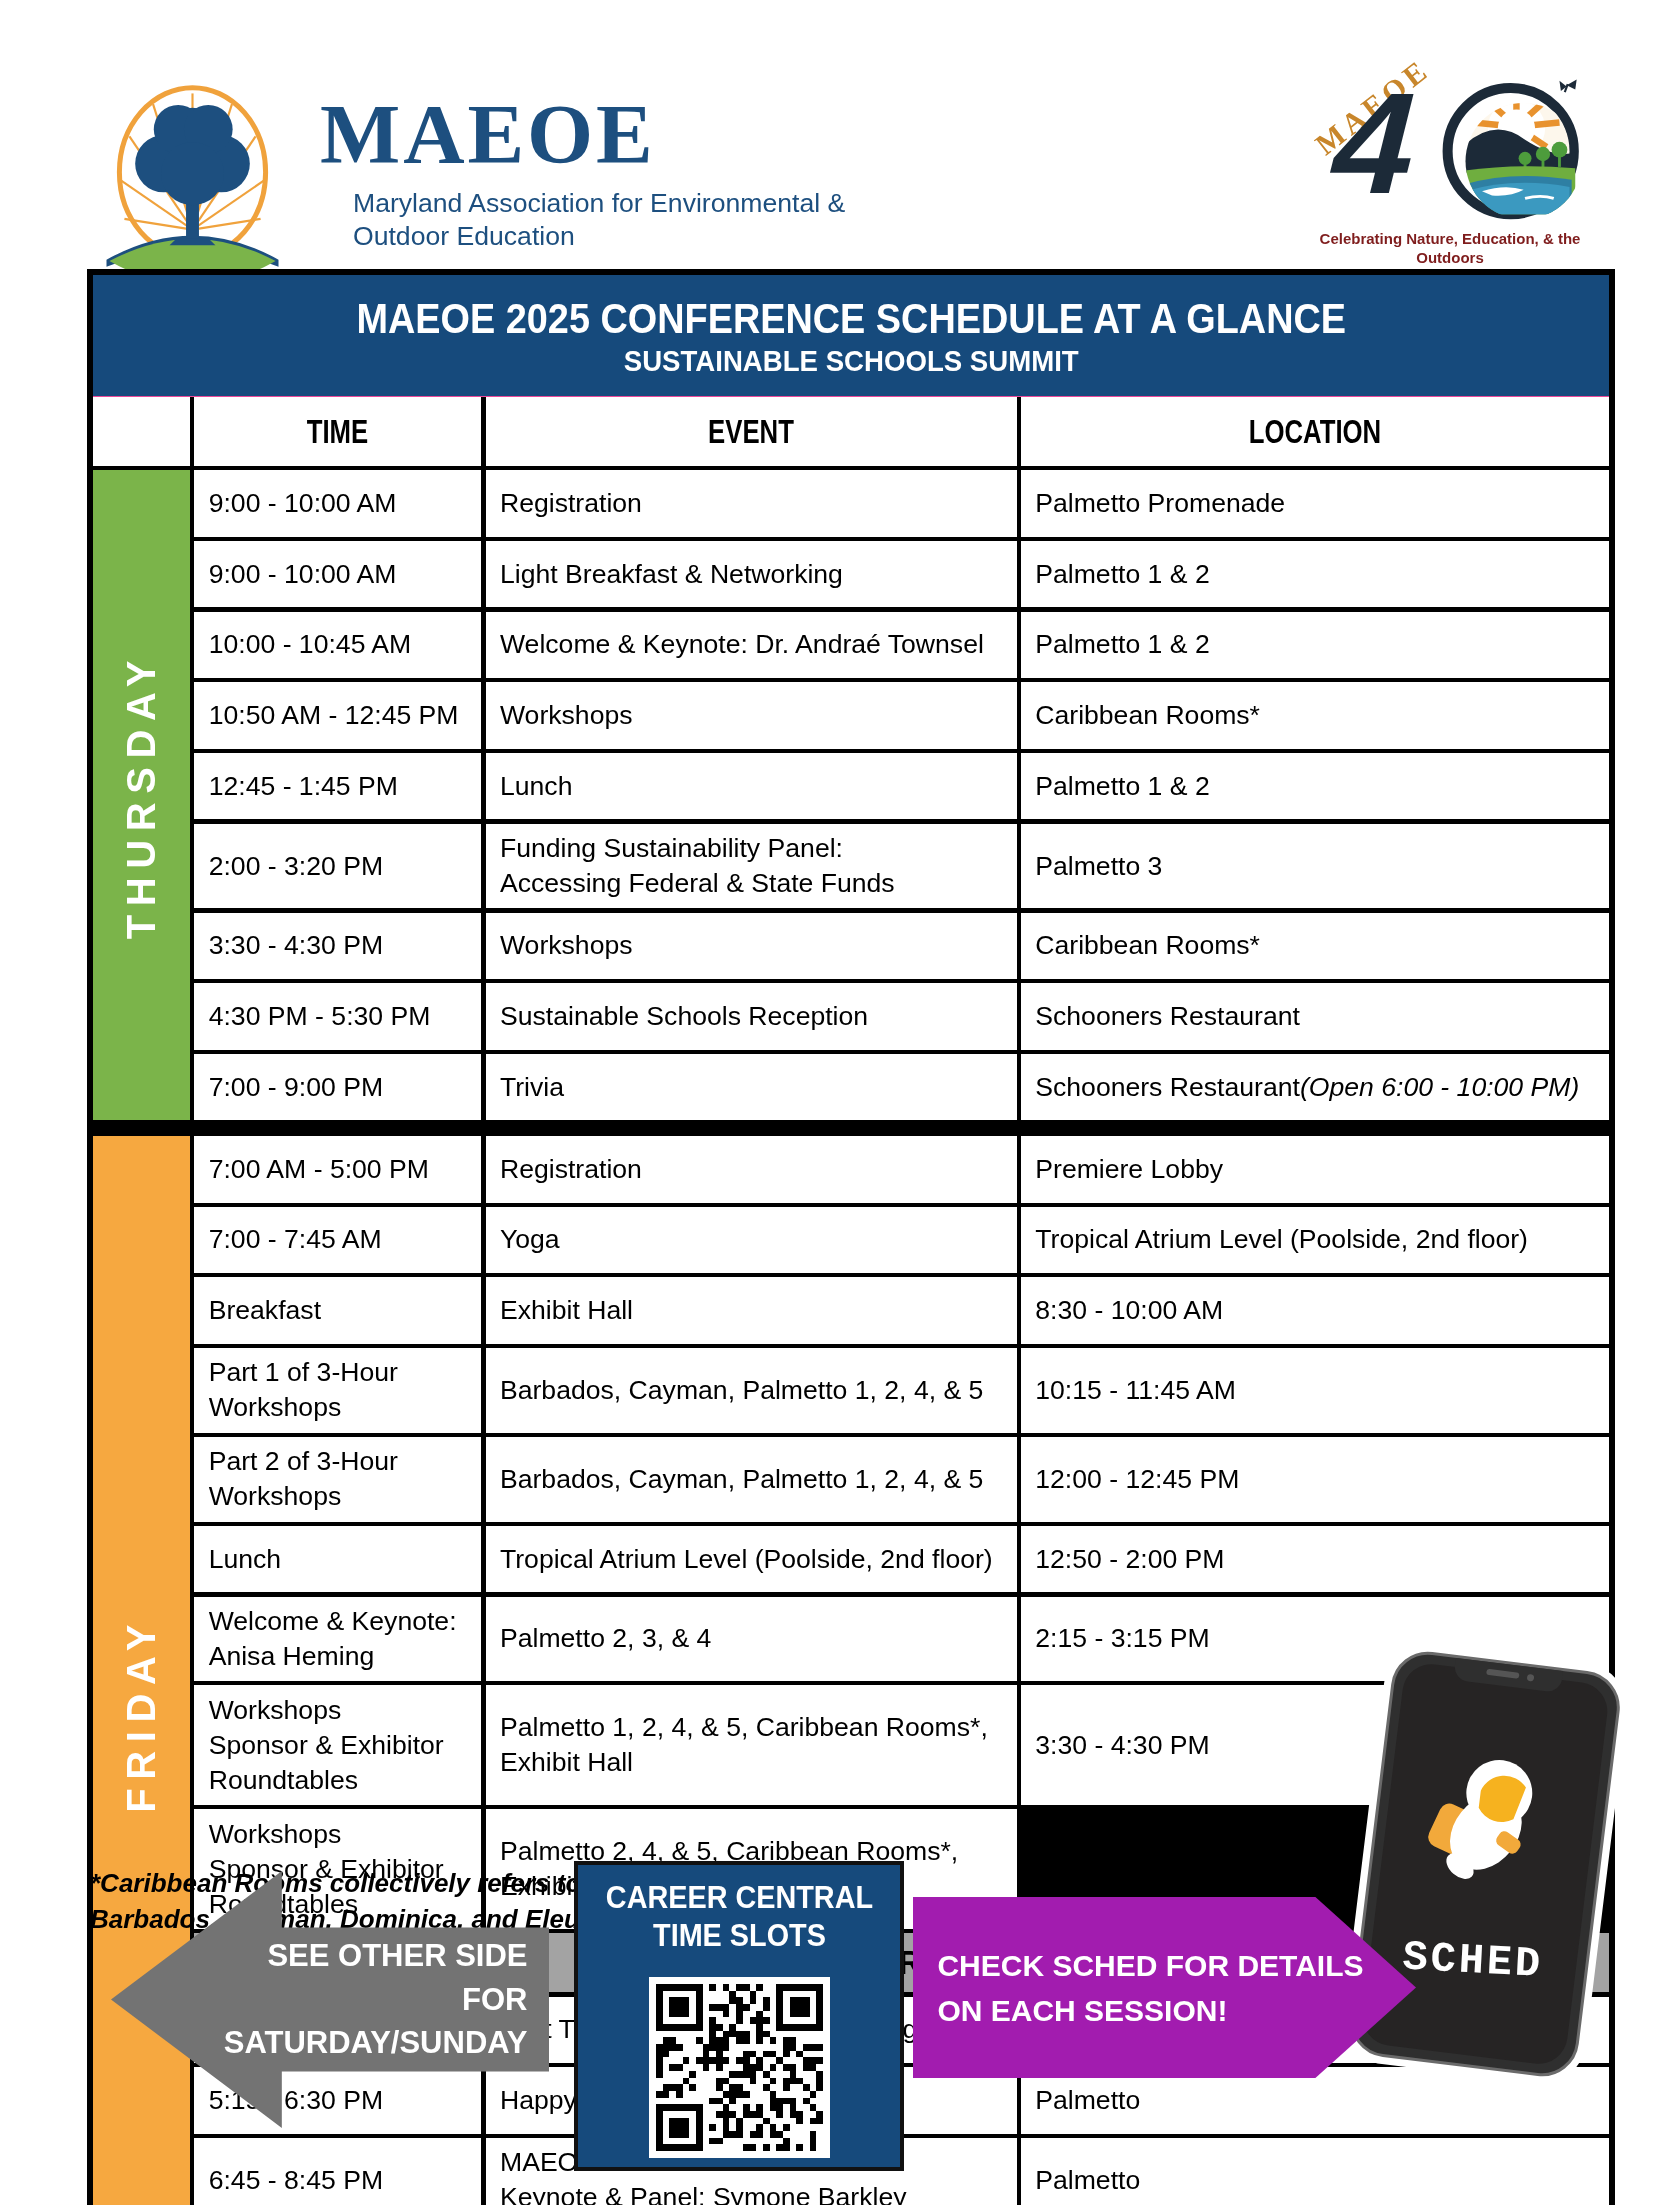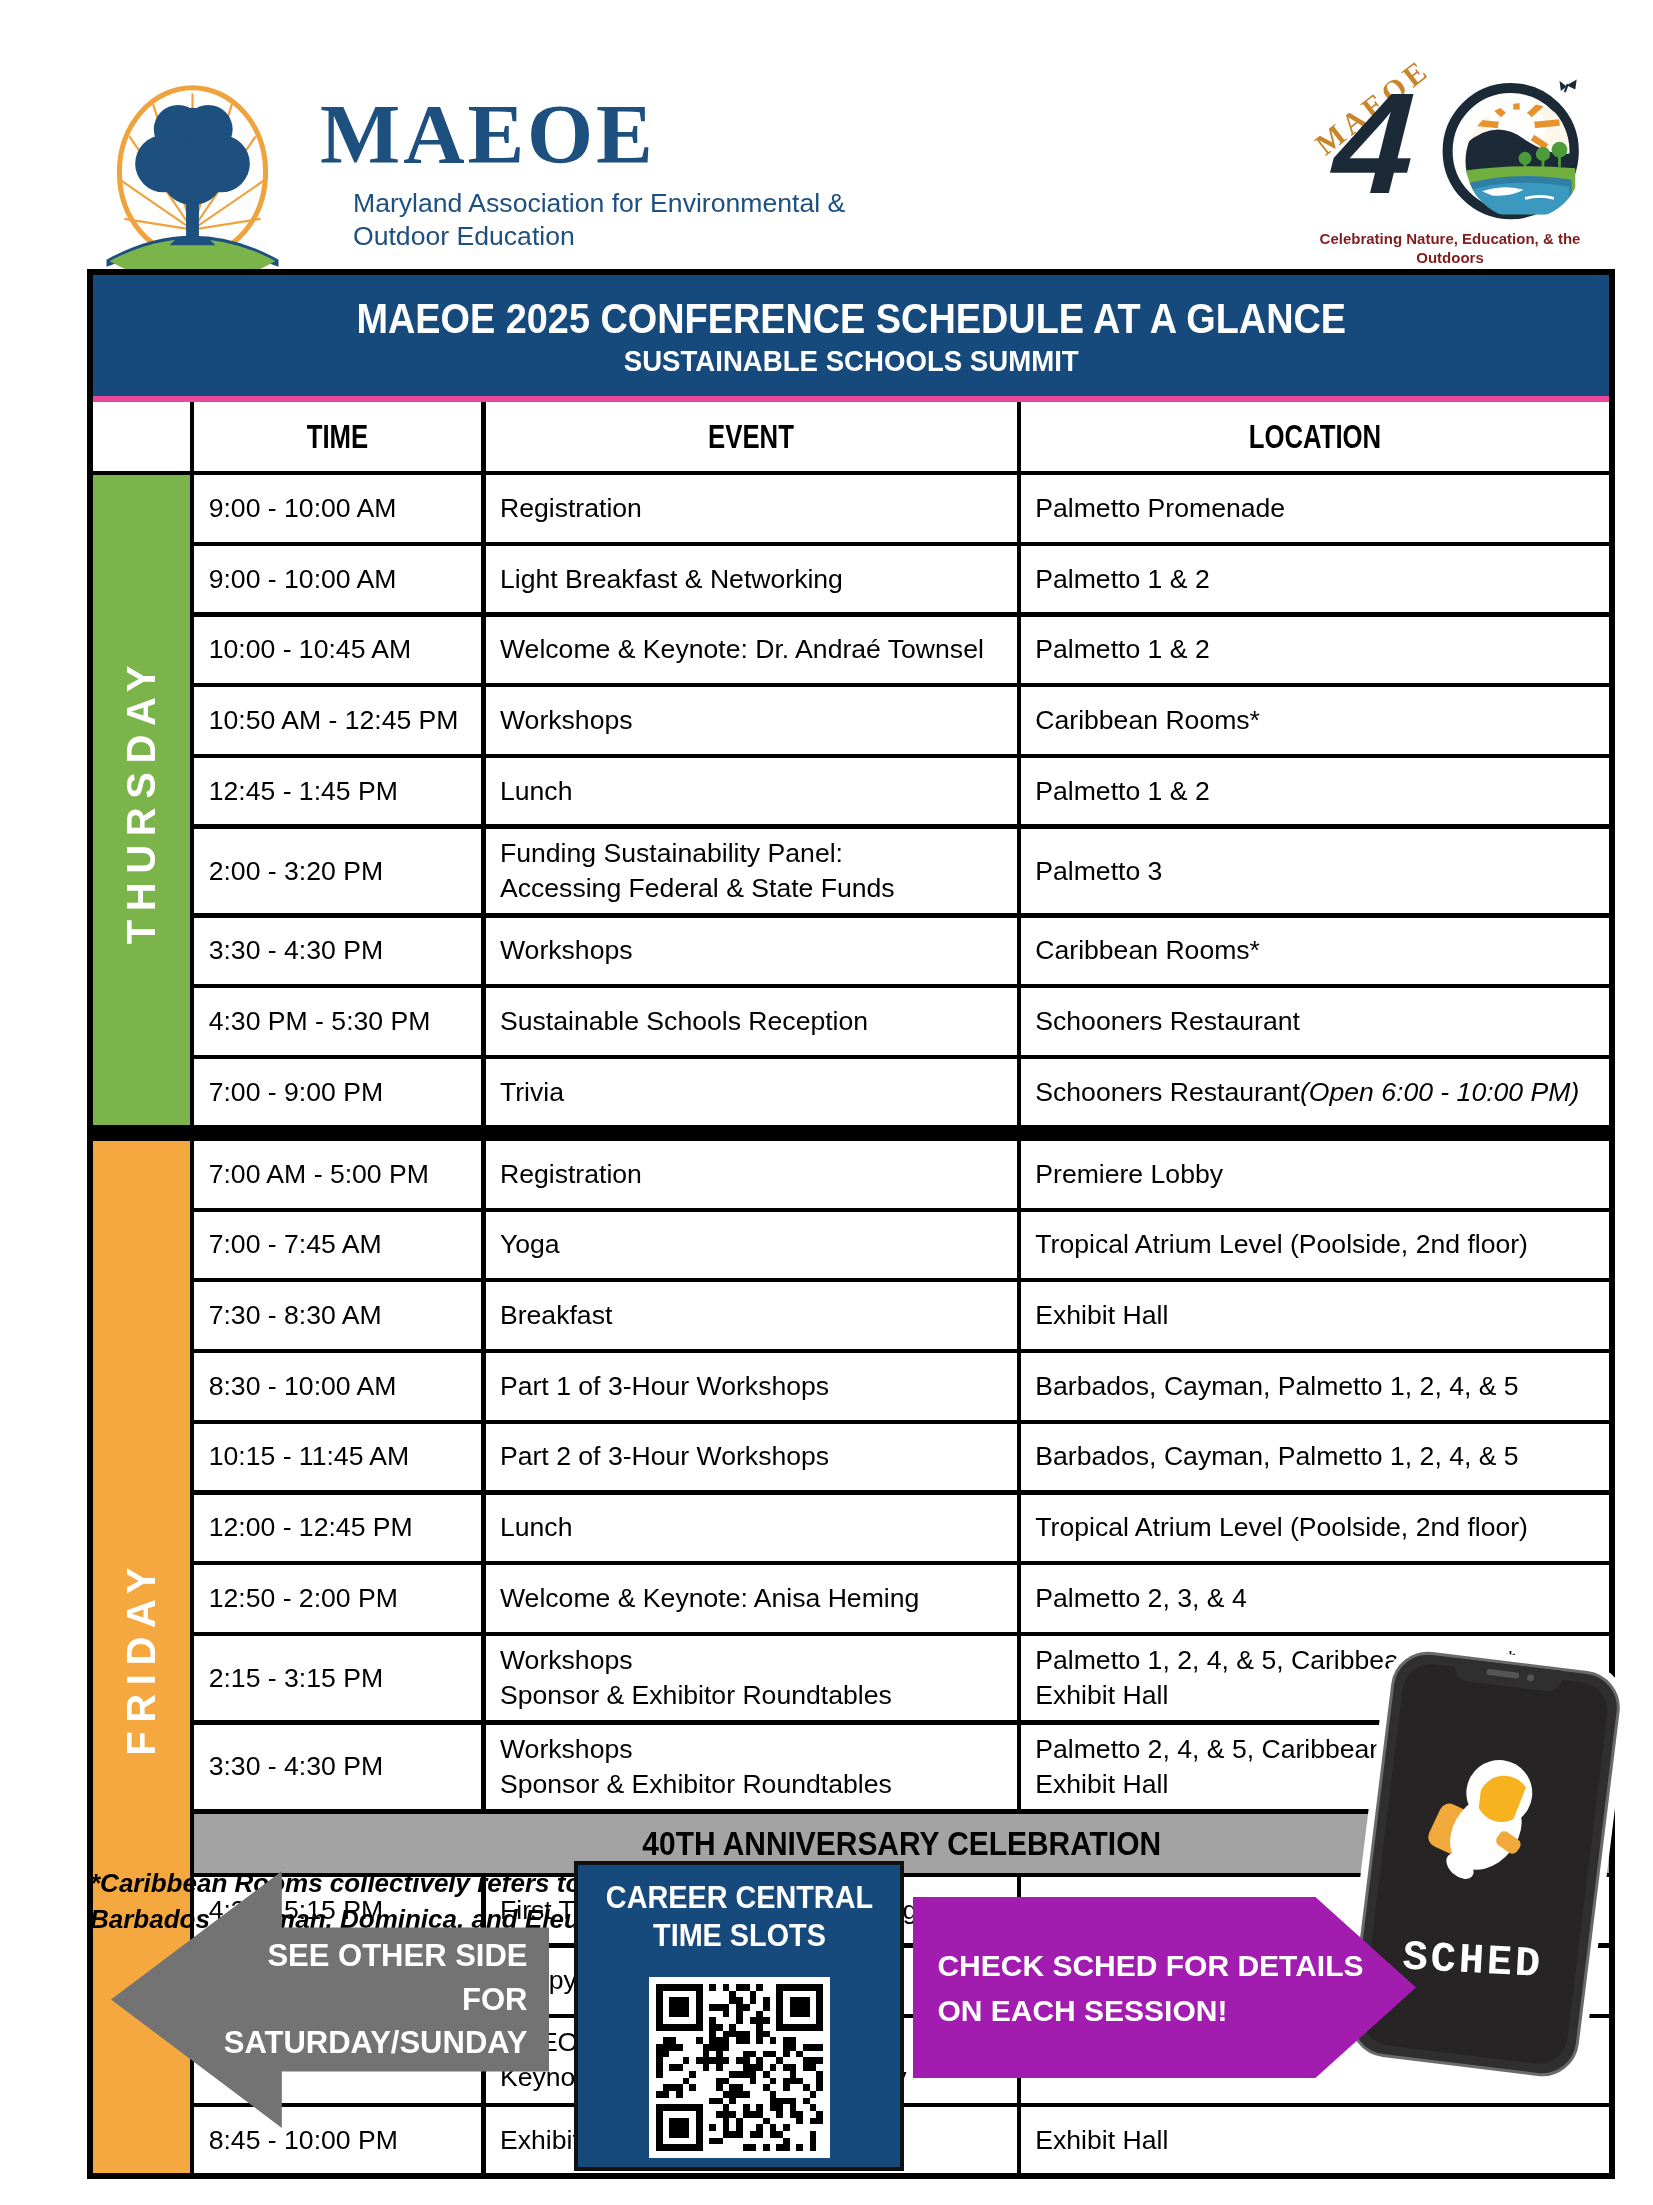--- a/index.html
+++ b/index.html
@@ -19,21 +19,21 @@
       transform-origin:left top;font-family:"Liberation Serif", serif;font-weight:bold;
       color:#c8862b;font-size:30px;letter-spacing:4.3px;}
   .badge40 .four{position:absolute;left:50px;top:-5.7px;font-weight:bold;color:#1c2a38;
       font-size:144px;line-height:1;transform:skewX(-14deg);}
   .badge40 .caption{position:absolute;left:0;top:152px;width:330px;text-align:center;
       color:#7f1d1d;font-weight:bold;font-size:15px;line-height:1.25;}
   .badge40 .caption .l2{font-size:14.4px;letter-spacing:0.7px;}
 
   
   .table-wrap{position:absolute;left:87px;top:269px;width:1516px;border:6.5px solid #000;background:#000;}
-  .title-bar{background:#164a7c;border-bottom:6px solid #ec4899;text-align:center;
+  .title-bar{background:#164a7c;border-bottom:1px solid #ec4899;text-align:center;
              padding:18.7px 0 17px 0;color:#fff;}
   .title-bar .t1{font-weight:bold;font-size:43px;line-height:1.15;display:inline-block;
                  transform:scaleX(.88);white-space:nowrap;}
   .title-bar .t2{font-weight:bold;font-size:30px;line-height:1.2;display:inline-block;
                  transform:scaleX(.92);white-space:nowrap;}
   .grid{display:grid;grid-template-columns:97px 287px 531px 1fr;gap:4.3px;background:#000;}
   .cell{background:#fff;display:flex;align-items:center;min-height:52px;
         padding:7.2px 5.7px 7.2px 14.4px;font-size:26.6px;line-height:1.32;white-space:pre-line;}
   .hcell{background:#fff;display:flex;align-items:center;justify-content:center;
          min-height:69px;padding:0;}
@@ -217,21 +217,20 @@
         <div class="divider"></div>
         <div class="day-cell" style="background: rgb(246, 168, 64); grid-row: span 14;">
           <span>FRIDAY</span>
         </div>
         <div class="cell c-time">7:00 AM - 5:00 PM</div>
         <div class="cell c-event">Registration</div>
         <div class="cell c-loc">Premiere Lobby</div>
         <div class="cell c-time">7:00 - 7:45 AM</div>
         <div class="cell c-event">Yoga</div>
         <div class="cell c-loc">Tropical Atrium Level (Poolside, 2nd floor)</div>
-        <div class="cell c-time">7:30 - 8:30 AM</div>
         <div class="cell c-event">Breakfast</div>
         <div class="cell c-loc">Exhibit Hall</div>
         <div class="cell c-time">8:30 - 10:00 AM</div>
         <div class="cell c-event">Part 1 of 3-Hour Workshops</div>
         <div class="cell c-loc">Barbados, Cayman, Palmetto 1, 2, 4, &amp; 5</div>
         <div class="cell c-time">10:15 - 11:45 AM</div>
         <div class="cell c-event">Part 2 of 3-Hour Workshops</div>
         <div class="cell c-loc">Barbados, Cayman, Palmetto 1, 2, 4, &amp; 5</div>
         <div class="cell c-time">12:00 - 12:45 PM</div>
         <div class="cell c-event">Lunch</div>

